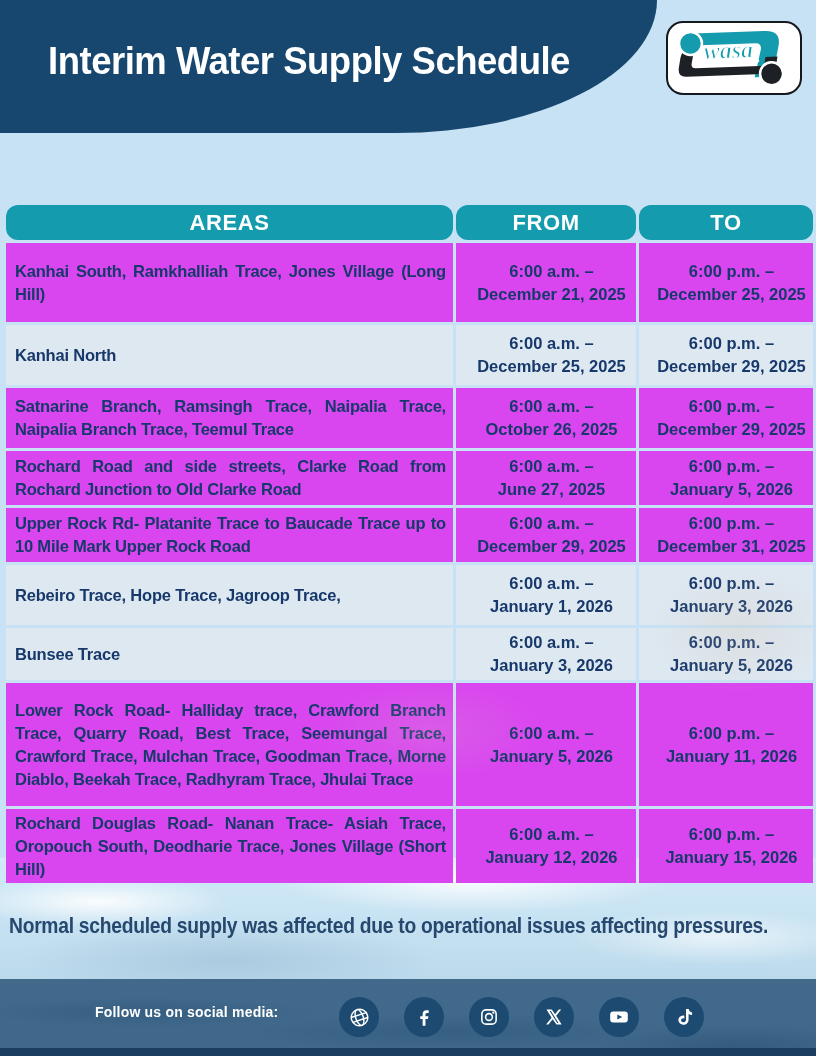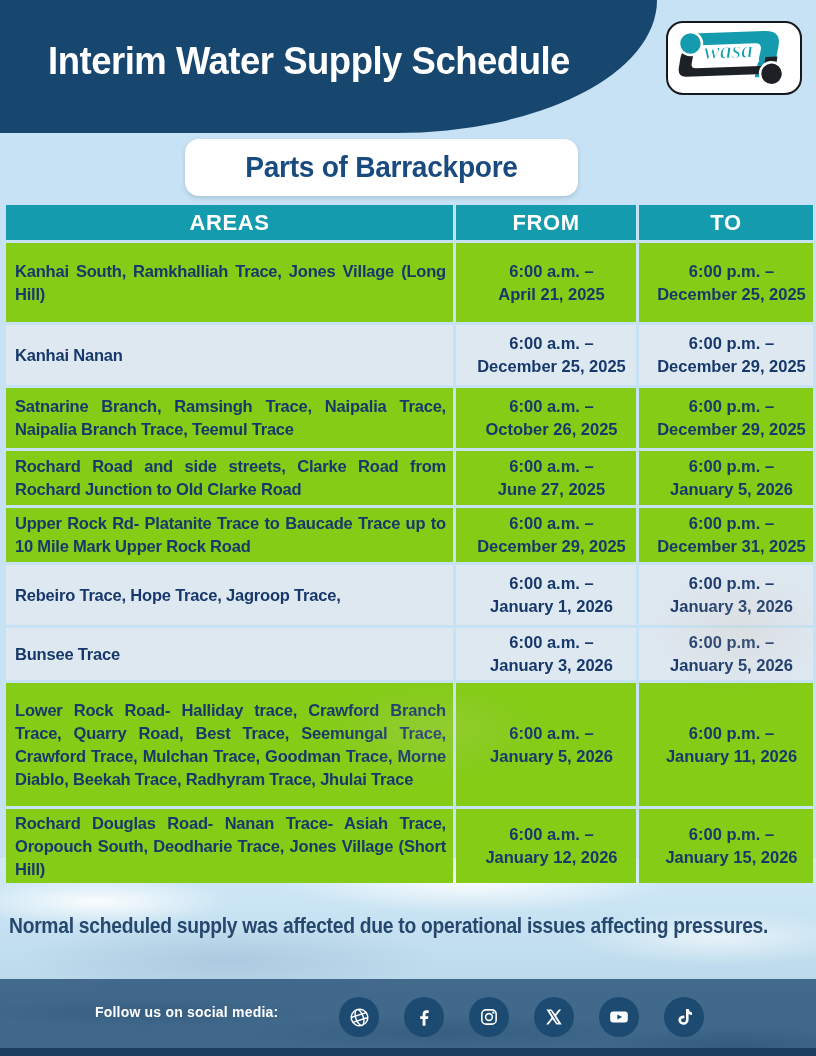--- a/index.html
+++ b/index.html
@@ -40,27 +40,27 @@
   
   .sched{
     position:absolute;left:6px;top:205px;width:807px;
     display:grid;grid-template-columns:447px 180px 174px;
     grid-template-rows:35px 79px 60px 60px 54px 54px 60px 52px 123px 74px;
     gap:3px;
   }
   .t-row{display:contents;}
   .thead{
     background:#149bad;color:#fff;font-size:22px;font-weight:bold;letter-spacing:.6px;
-    display:flex;align-items:center;justify-content:center;
+    display:flex;align-items:center;justify-content:center;border-radius:12px;
   }
   .cell{color:#17386b;font-weight:bold;font-size:16.5px;line-height:23px;padding-left:11px;}
   .area{display:flex;align-items:center;padding:3px 7px 3px 9px;}
   .area p{margin:0;width:100%;text-align:justify;letter-spacing:-.2px;}
   .time{display:flex;flex-direction:column;align-items:center;justify-content:center;text-align:center;}
-  .row-a > .cell{background:#84cc16;}
+  .row-a > .cell{background:#d946ef;}
   .row-b > .cell{background:#dee8f1;}
   
   .note{
     position:absolute;left:9px;top:913px;width:920px;
     color:#27486e;font-size:22px;font-weight:bold;letter-spacing:-.3px;
     transform:scaleX(.875);transform-origin:left center;white-space:nowrap;
   }
   
   .water{
     position:absolute;left:0;top:858px;width:816px;height:198px;
@@ -108,48 +108,45 @@
         <path d="M30,14 h72 q16,0 13,15 l-5,22 q-2,9 -11,9 h-9 l7,-27 q1.5,-7 -5,-7 h-62 z" fill="#149bad"></path>
         <path d="M26,30 q-8,0 -9.5,8 l-2,10 q-1.5,9 7,9 h80 q9,0 10.5,-9 l1.5,-8 h-12 l-1,5 q-1,4 -5,4 h-64 q-5,0 -4,-5 l1.5,-7 q1,-5 6,-5 z" fill="#1d2025"></path>
         <circle cx="27" cy="24" r="11.5" fill="#149bad" stroke="#ffffff" stroke-width="2.5"></circle>
         <circle cx="107" cy="57" r="11.5" fill="#1d2025" stroke="#ffffff" stroke-width="2.5"></circle>
         <text x="40" y="40" font-family="Liberation Serif, serif" font-style="italic" font-weight="bold" font-size="24" fill="#149bad" stroke="#ffffff" stroke-width="1">wasa</text>
         <rect x="41" y="42" width="54" height="3" fill="#ffffff"></rect>
       </g>
     </svg>
   </div>
 
-  <div class="subtitle-box">
-    <span>Parts of Barrackpore</span>
-  </div>
 
   <div class="sched">
     <div class="t-row">
       <div class="thead">AREAS</div>
       <div class="thead">FROM</div>
       <div class="thead">TO</div>
     </div>
 
     <div class="t-row row-a">
       <div class="cell area">
           <p>Kanhai South, Ramkhalliah Trace, Jones Village (Long Hill)</p>
         </div>
       <div class="cell time">
         <span>6:00 a.m. –</span>
-          <span>April 21, 2025</span>
+          <span>December 21, 2025</span>
       </div>
       <div class="cell time">
         <span>6:00 p.m. –</span>
           <span>December 25, 2025</span>
       </div>
     </div>
 
     <div class="t-row row-b">
       <div class="cell area">
-          <p>Kanhai Nanan</p>
+          <p>Kanhai North</p>
         </div>
       <div class="cell time">
         <span>6:00 a.m. –</span>
           <span>December 25, 2025</span>
       </div>
       <div class="cell time">
         <span>6:00 p.m. –</span>
           <span>December 29, 2025</span>
       </div>
     </div>

